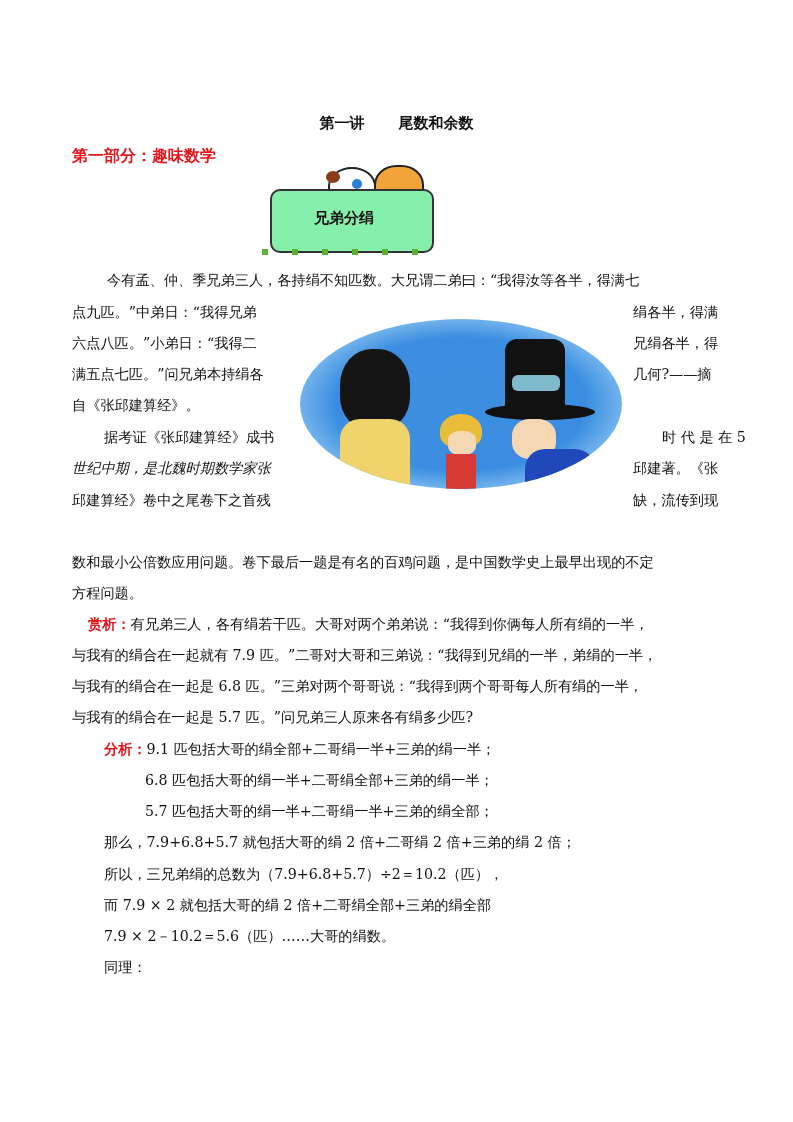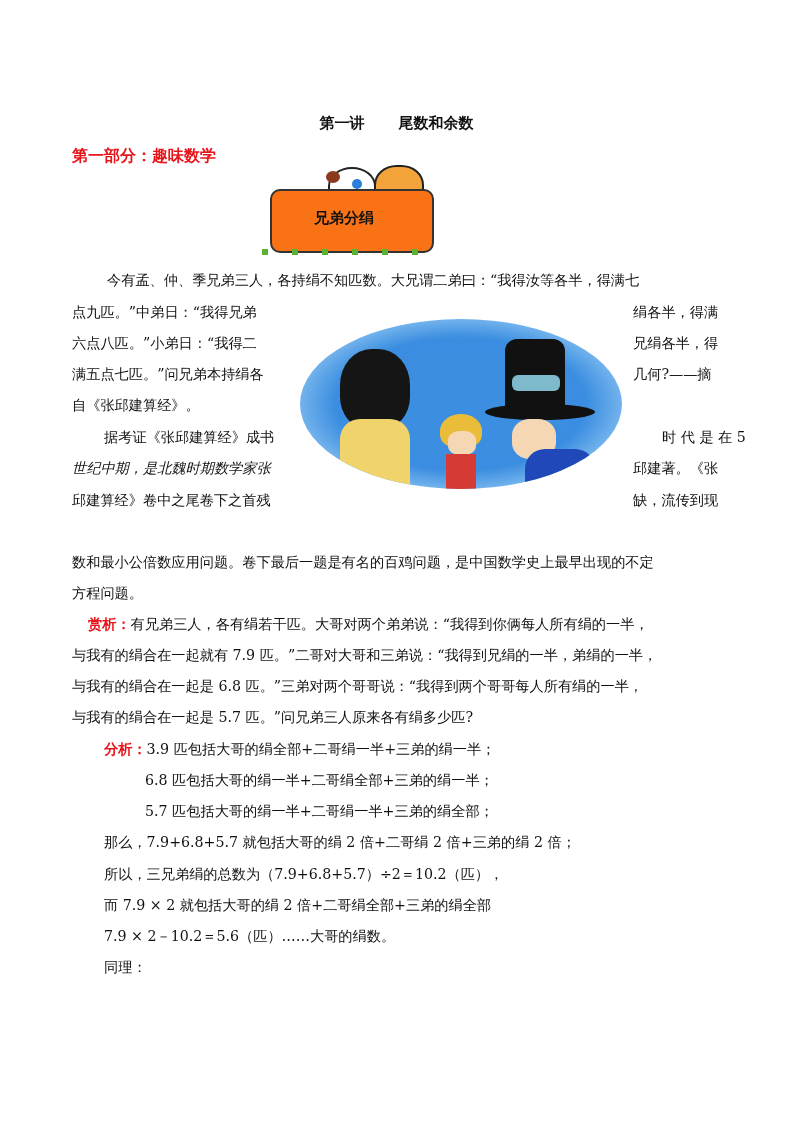--- a/index.html
+++ b/index.html
@@ -6,21 +6,21 @@
   body { width: 793px; height: 1122px; position: relative; overflow: hidden;
          font-family: "DejaVu Serif", "Liberation Serif", serif; color: #111; }
   .page { position: absolute; left: 0; top: 12px; width: 793px; height: 1122px; }
   .title { position: absolute; top: 102px; left: 0; width: 793px; text-align: center;
            font-family: "DejaVu Sans", "Liberation Sans", sans-serif; font-weight: bold; font-size: 15px; }
   .title .gap { display: inline-block; width: 34px; }
   .section { position: absolute; top: 134px; left: 72px; color: #e8141b;
              font-family: Liberation Serif, serif; font-weight: bold; font-size: 16px; }
   .sign { position: absolute; left: 262px; top: 153px; width: 172px; height: 90px; }
   .sign .board { position: absolute; left: 8px; top: 24px; width: 160px; height: 60px;
-                 background: #f97316; border: 2px solid #333; border-radius: 10px; }
+                 background: #86efac; border: 2px solid #333; border-radius: 10px; }
   .sign .board span { position: absolute; left: 42px; top: 18px; font-weight: bold; font-size: 15px;
                       font-family: "DejaVu Sans", "Liberation Sans", sans-serif; color: #111; }
   .sign .grass { position: absolute; left: 0; bottom: 0; width: 172px; height: 6px;
                  background: repeating-linear-gradient(90deg, #5cb130 0 6px, transparent 6px 30px); }
   .sign .dog { position: absolute; left: 66px; top: 2px; width: 44px; height: 34px; background: #fff;
                border: 2px solid #222; border-radius: 50% 50% 45% 45%; }
   .sign .dog .ear { position: absolute; left: -4px; top: 2px; width: 14px; height: 12px; background: #8a3b1c;
                     border-radius: 50%; }
   .sign .dog .eye { position: absolute; left: 22px; top: 10px; width: 10px; height: 10px; background: #2a7fd6;
                     border-radius: 50%; }
@@ -96,21 +96,21 @@
   <div class="line" style="left:72px; top:572px;">方程问题。</div>
 
   <div class="line" style="left:88px; top:603px;">
     <span class="red">赏析：</span><span>有兄弟三人，各有绢若干匹。大哥对两个弟弟说：“我得到你俩每人所有绢的一半，</span>
   </div>
   <div class="line" style="left:72px; top:634px;">与我有的绢合在一起就有 7.9 匹。”二哥对大哥和三弟说：“我得到兄绢的一半，弟绢的一半，</div>
   <div class="line" style="left:72px; top:665px;">与我有的绢合在一起是 6.8 匹。”三弟对两个哥哥说：“我得到两个哥哥每人所有绢的一半，</div>
   <div class="line" style="left:72px; top:696px;">与我有的绢合在一起是 5.7 匹。”问兄弟三人原来各有绢多少匹?</div>
 
   <div class="line" style="left:104px; top:728px;">
-    <span class="red">分析：</span><span>3.9 匹包括大哥的绢全部+二哥绢一半+三弟的绢一半；</span>
+    <span class="red">分析：</span><span>9.1 匹包括大哥的绢全部+二哥绢一半+三弟的绢一半；</span>
   </div>
   <div class="line" style="left:145px; top:759px;">6.8 匹包括大哥的绢一半+二哥绢全部+三弟的绢一半；</div>
   <div class="line" style="left:145px; top:790px;">5.7 匹包括大哥的绢一半+二哥绢一半+三弟的绢全部；</div>
   <div class="line" style="left:104px; top:821px;">那么，7.9+6.8+5.7 就包括大哥的绢 2 倍+二哥绢 2 倍+三弟的绢 2 倍；</div>
   <div class="line" style="left:104px; top:853px;">所以，三兄弟绢的总数为（7.9+6.8+5.7）÷2＝10.2（匹），</div>
   <div class="line" style="left:104px; top:884px;">而 7.9 × 2 就包括大哥的绢 2 倍+二哥绢全部+三弟的绢全部</div>
   <div class="line" style="left:104px; top:915px;">7.9 × 2－10.2＝5.6（匹）……大哥的绢数。</div>
   <div class="line" style="left:104px; top:946px;">同理：</div>
 
 </div>

